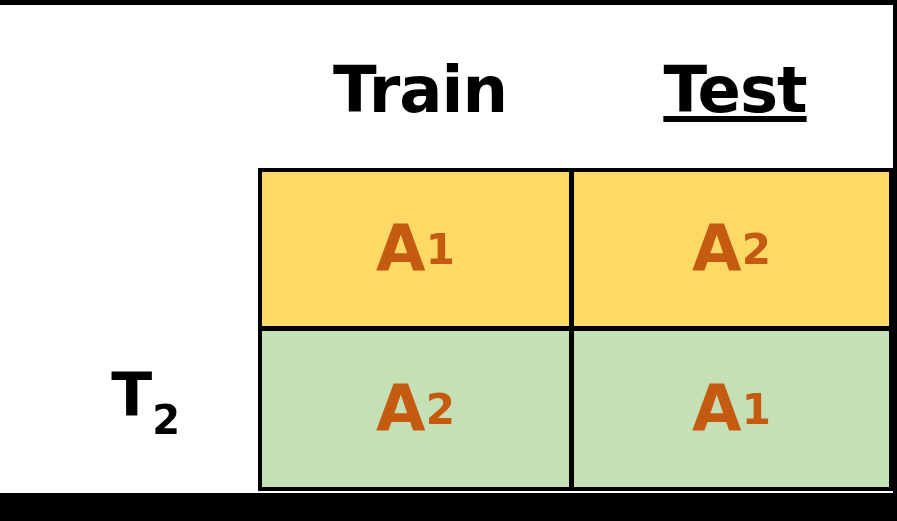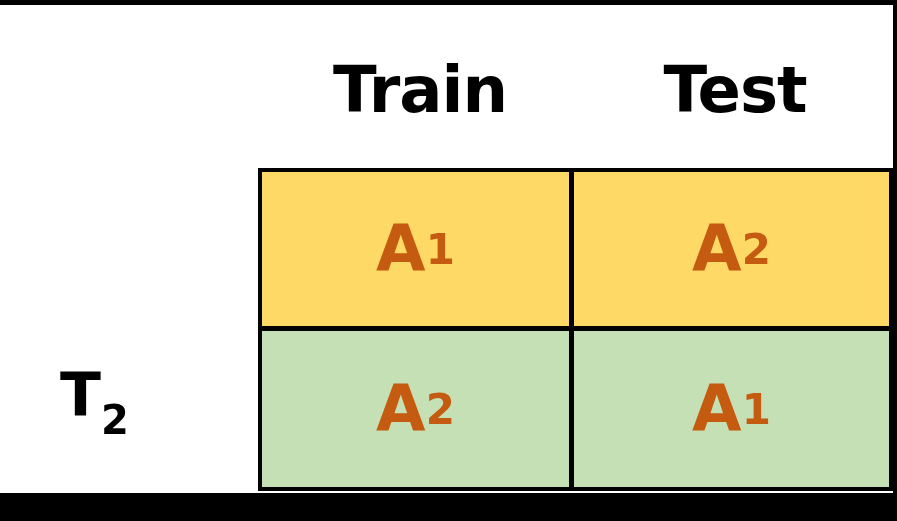--- a/index.html
+++ b/index.html
@@ -12,23 +12,23 @@
   .cell{position:absolute;display:flex;align-items:center;justify-content:center;font-weight:bold;font-size:64px;color:#C55A11;}
   .cell sub{font-size:42px;font-weight:bold;vertical-align:-20px;}
   .y{background:#FFD966;}
   .g{background:#C5E0B4;}
 </style>
 </head>
 <body>
 
 <div class="canvas">
   <div class="hdr" style="left:290px;width:260px;">Train</div>
-  <div class="hdr" style="left:600px;width:270px;">Test</div>
+  <div class="hdr" style="left:600px;width:270px;text-decoration:underline;">Test</div>
 
-  <div class="rowlbl" style="top:355px;"><span>T</span><sub>2</sub></div>
+  <div class="rowlbl" style="top:355px;text-align:right;"><span>T</span><sub>2</sub></div>
 </div>
 
 <div class="grid">
   <div class="cell y" style="left:4px;top:4px;width:307px;height:154px;">
       <span>A</span>
       <sub>1</sub>
     </div>
   <div class="cell y" style="left:316px;top:4px;width:315px;height:154px;">
       <span>A</span>
       <sub>2</sub>

